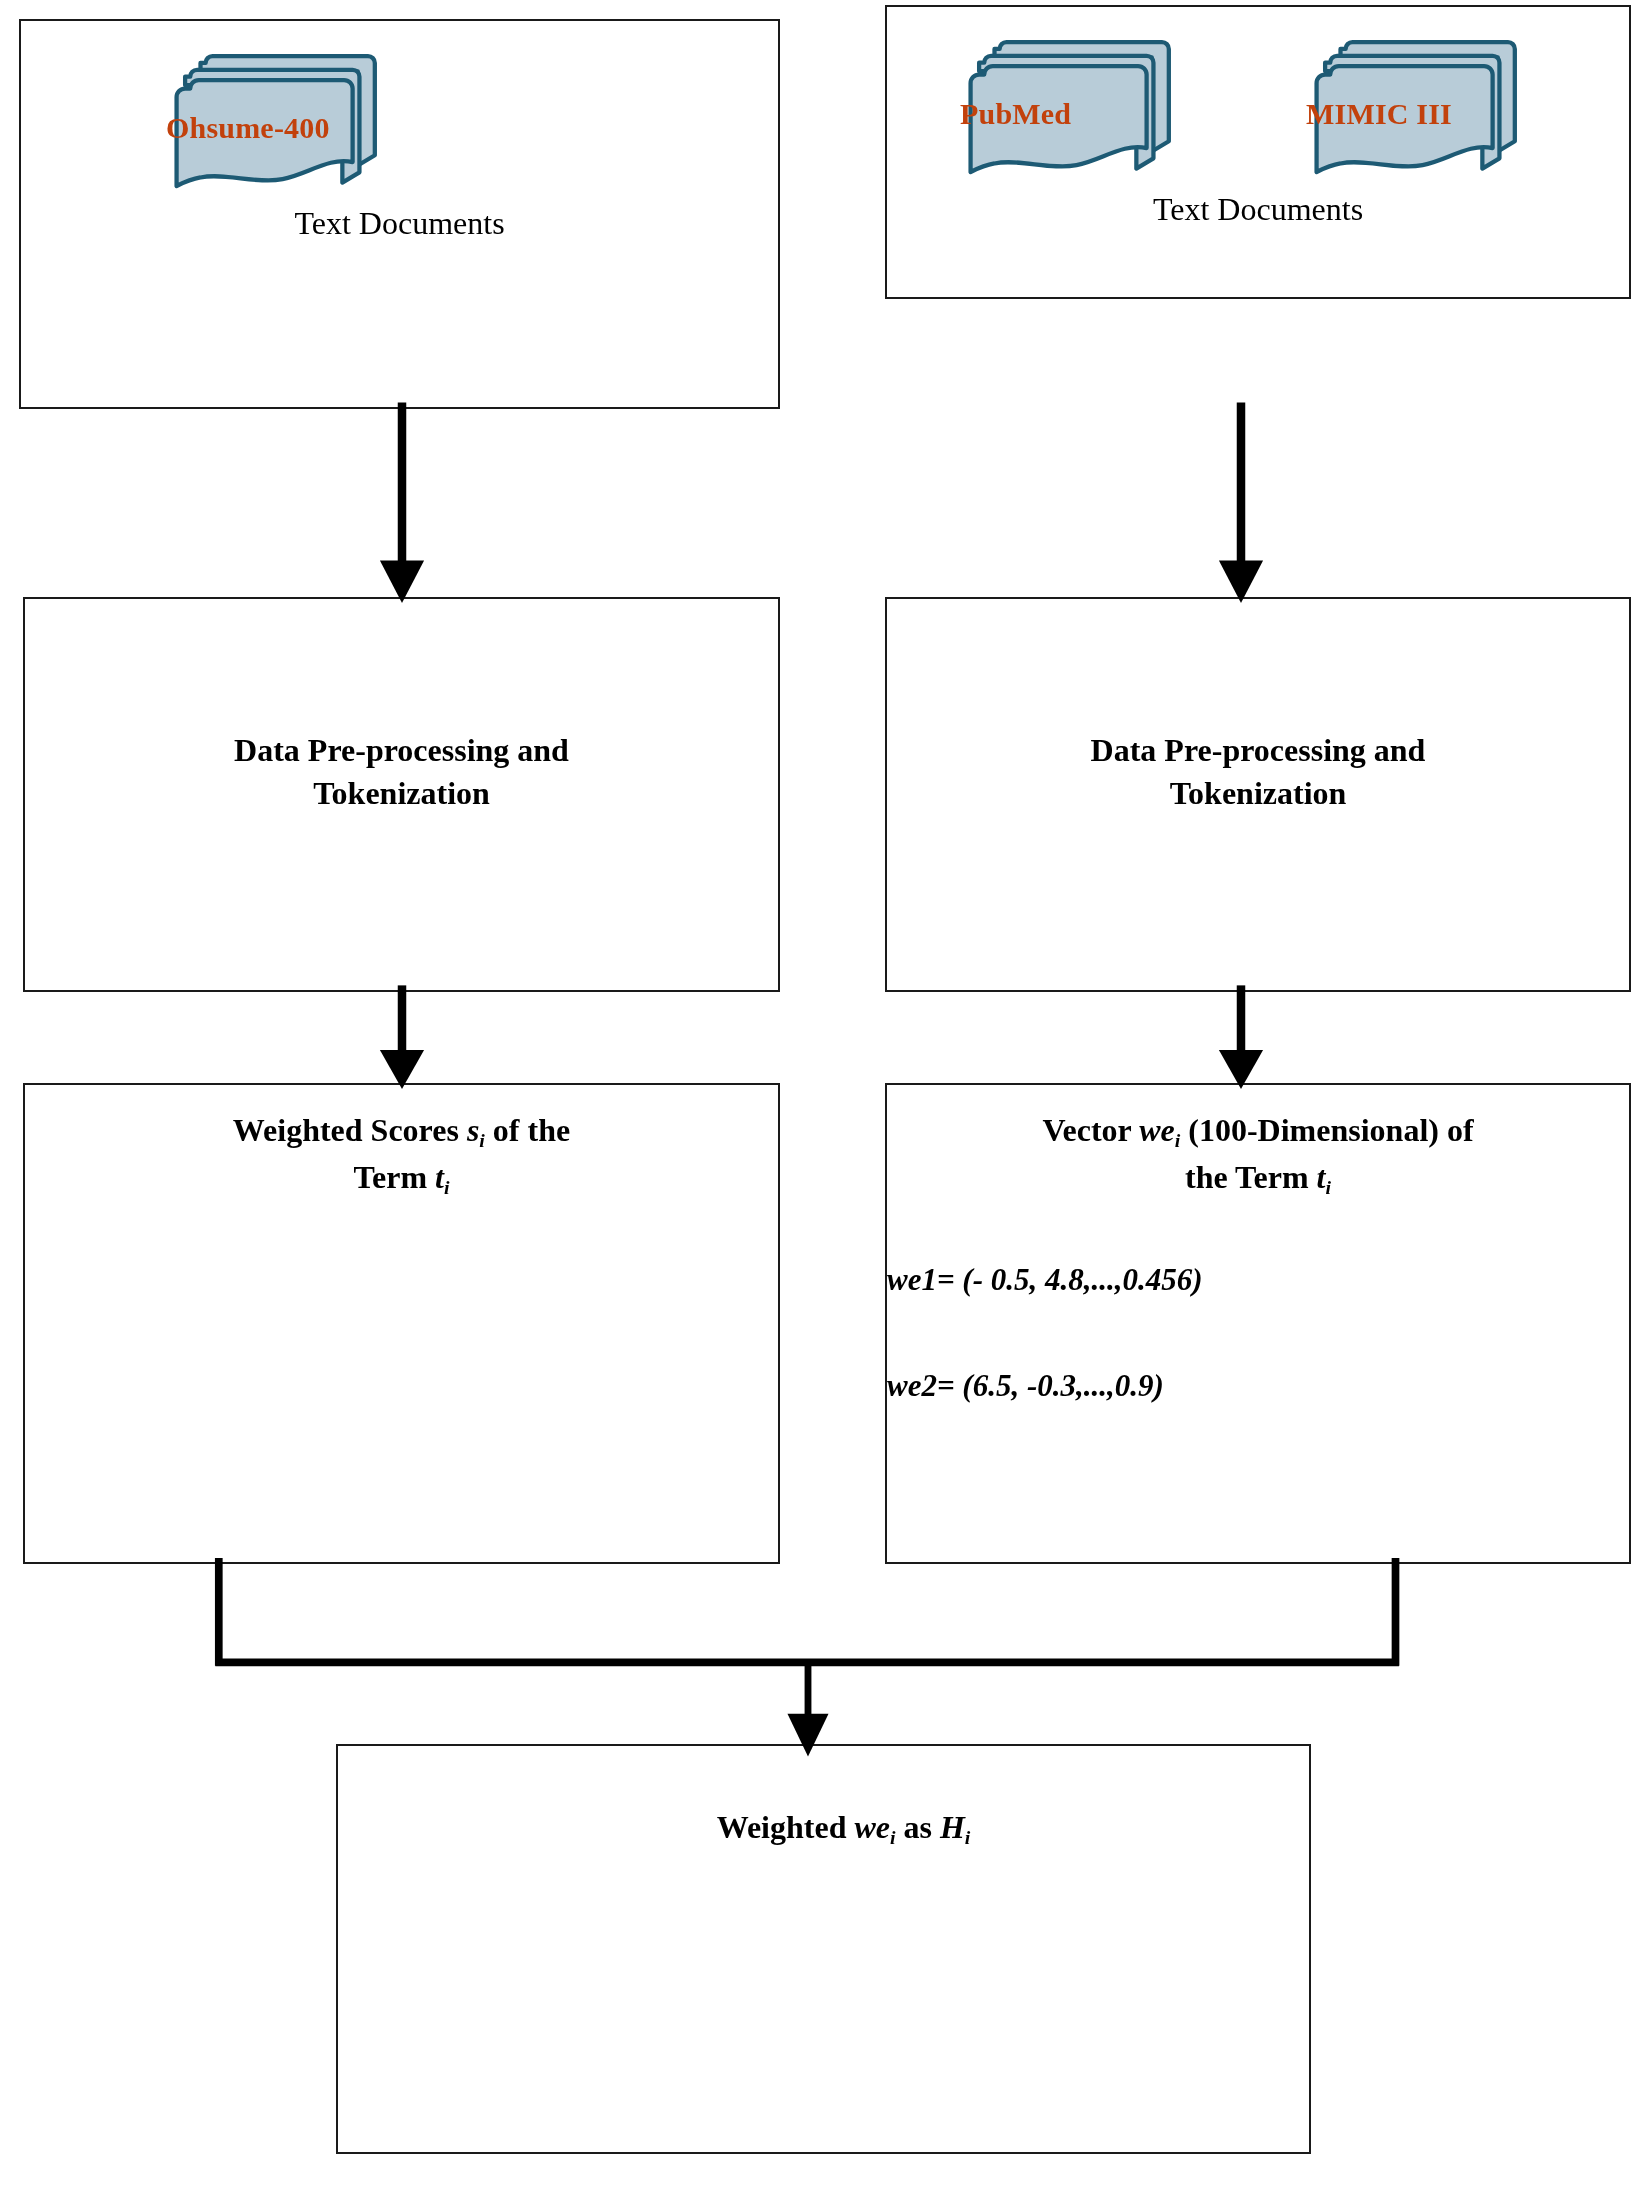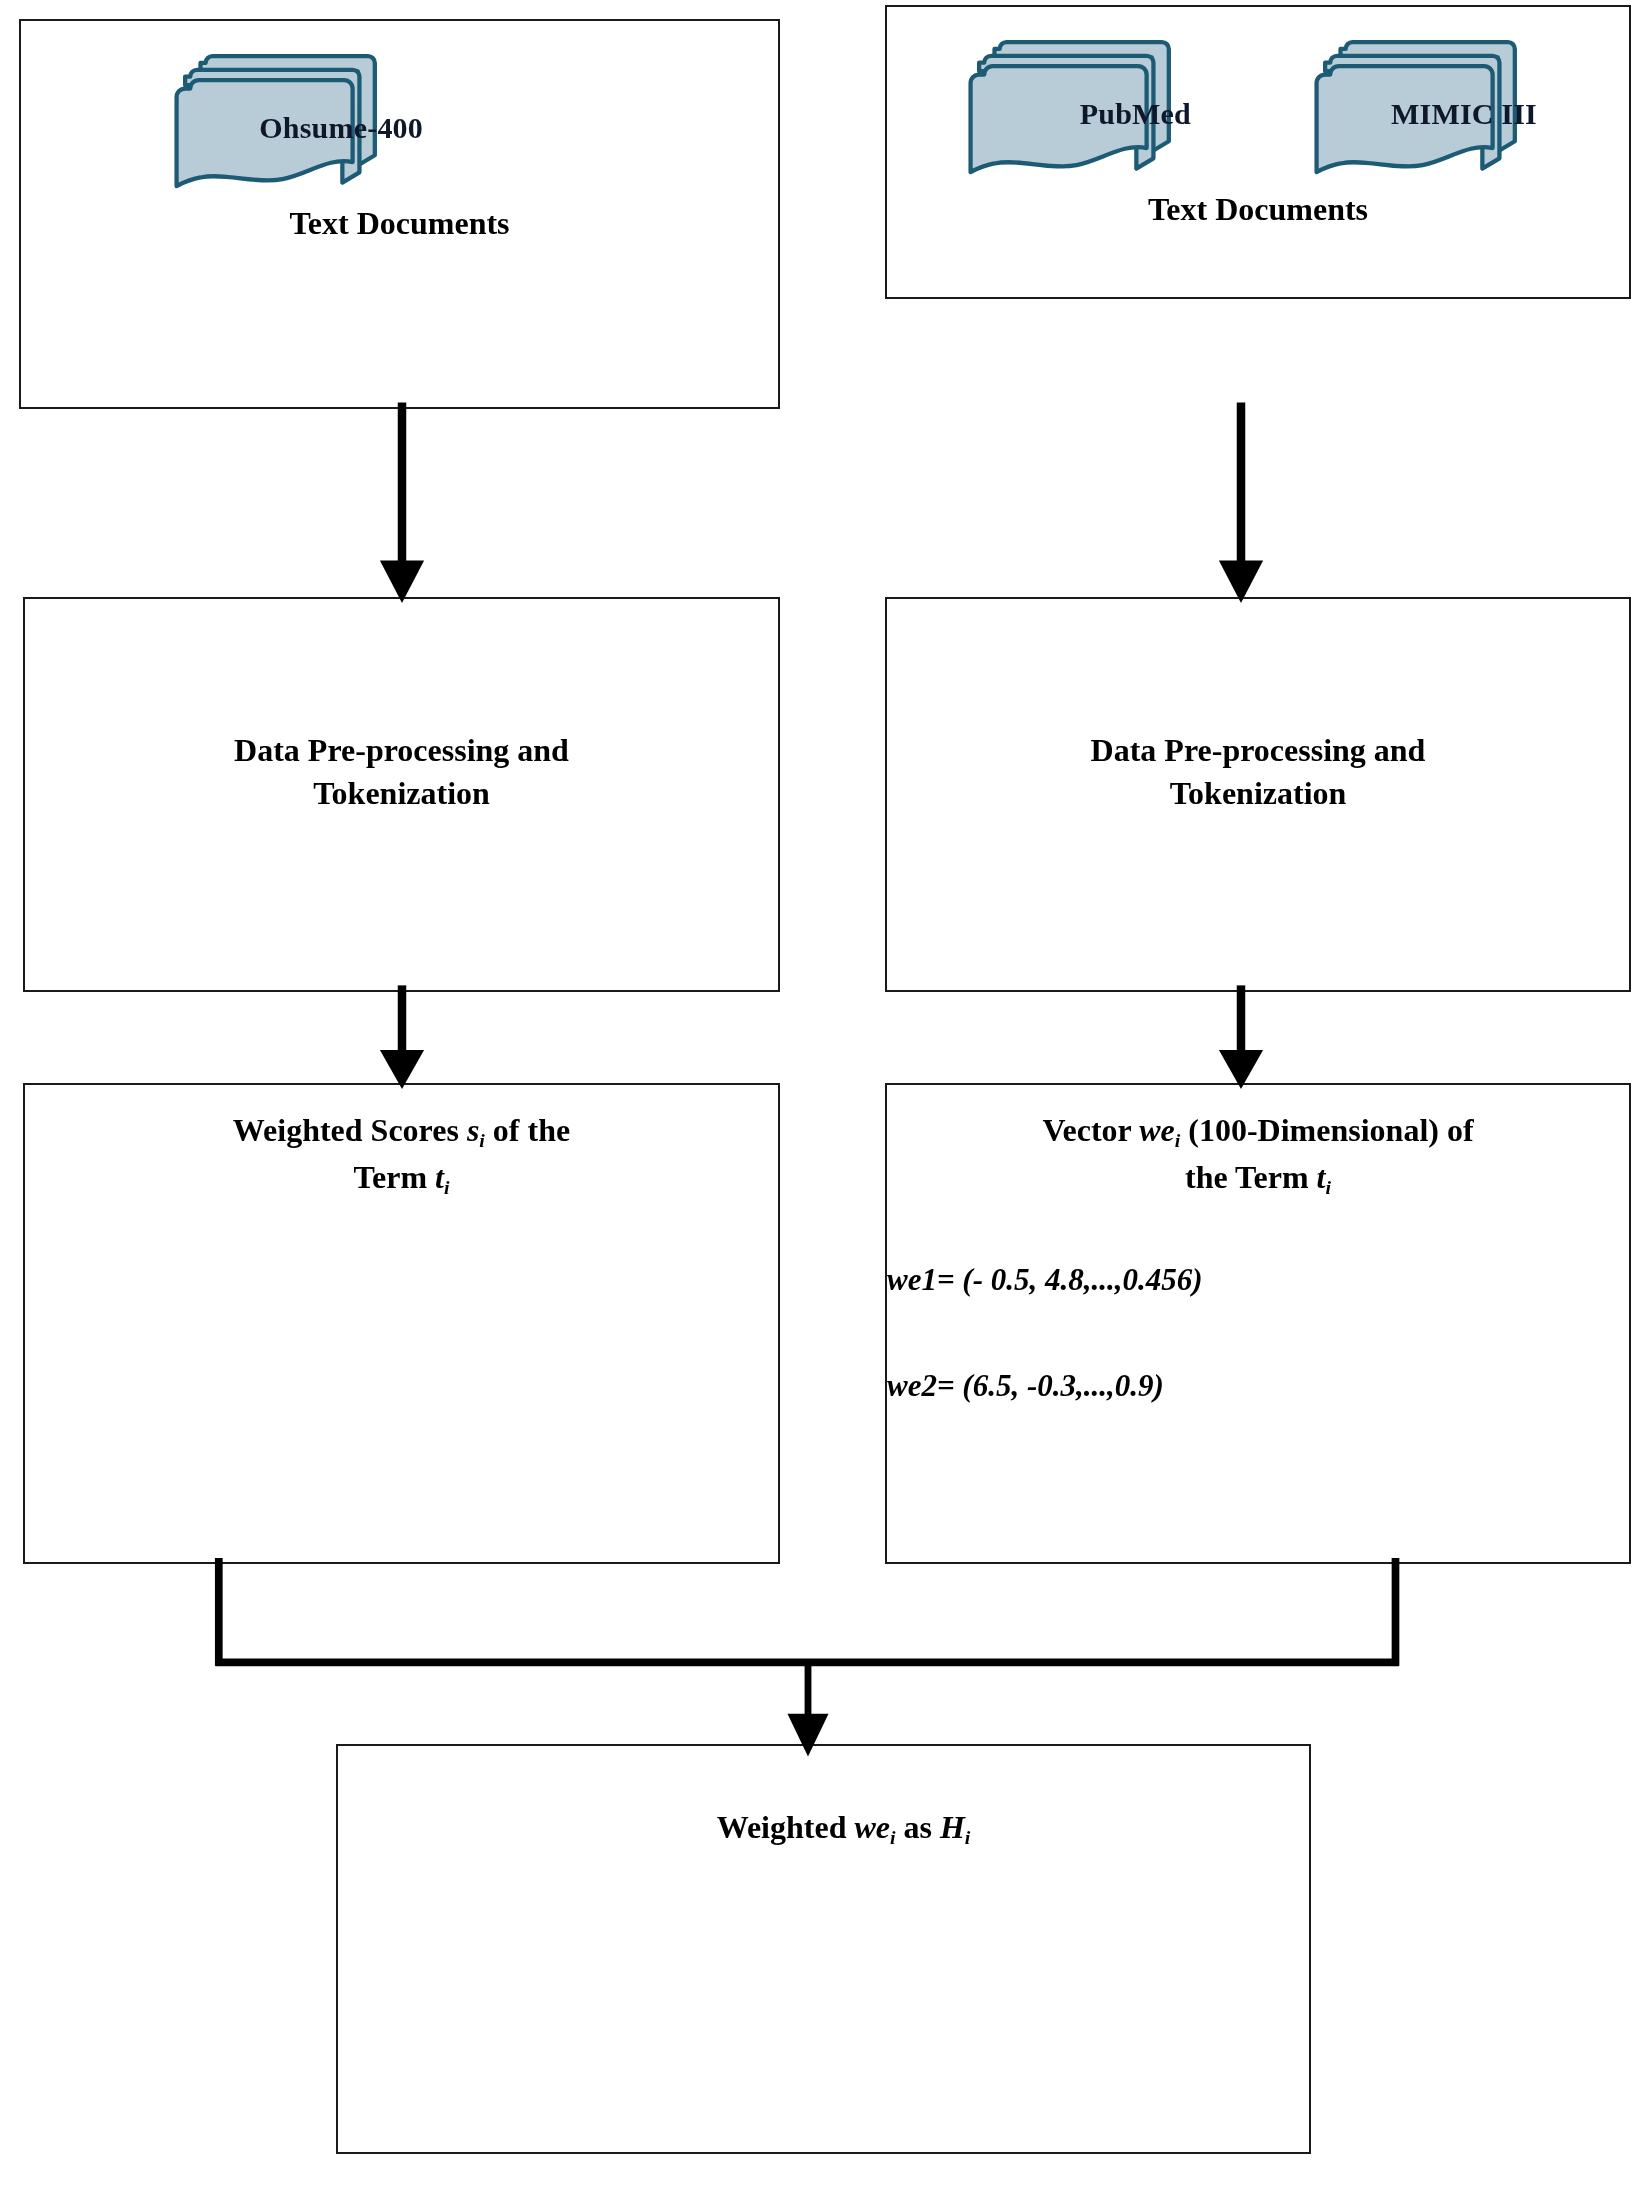--- a/index.html
+++ b/index.html
@@ -40,34 +40,34 @@
   #box-fusion { left: 336px; top: 1744px; width: 975px; height: 410px; }
 
   
   .doc-stack {
     position: absolute;
   }
   .doc-stack svg { display: block; }
   .doc-label {
     position: absolute;
     width: 100%;
-    text-align: right;
+    text-align: left;
     font-weight: bold;
     font-size: 30px;
     letter-spacing: 0.2px;
-    color: #0f172a;
+    color: #c2410c;
   }
 
   
   .caption {
     position: absolute;
     width: 100%;
     text-align: center;
     font-size: 32px;
-    font-weight: bold;
+    font-weight: normal;
   }
 
   
   .preproc-text {
     position: absolute;
     left: 0; right: 0;
     text-align: center;
     font-size: 32px;
     font-weight: bold;
     line-height: 1.35;

